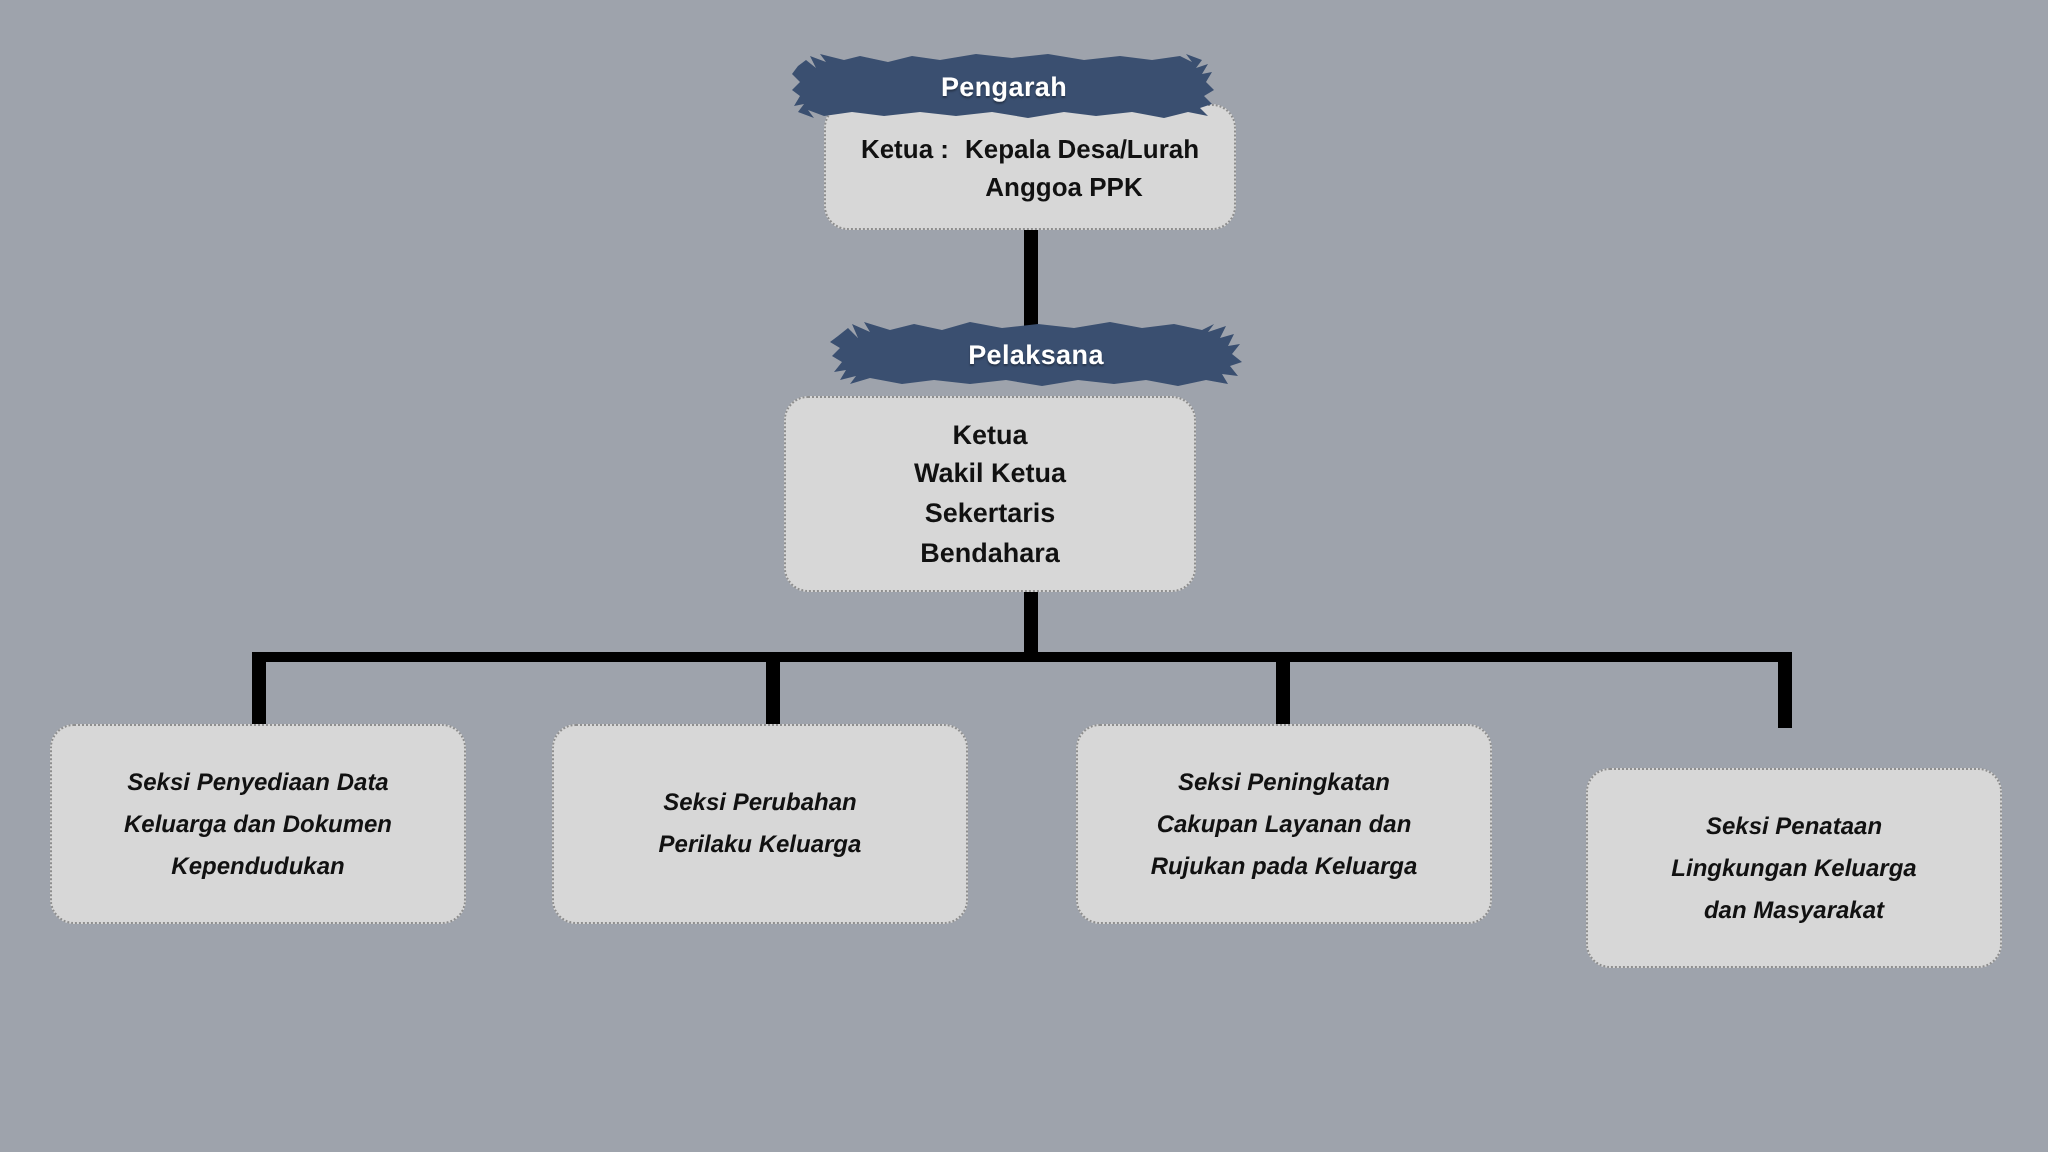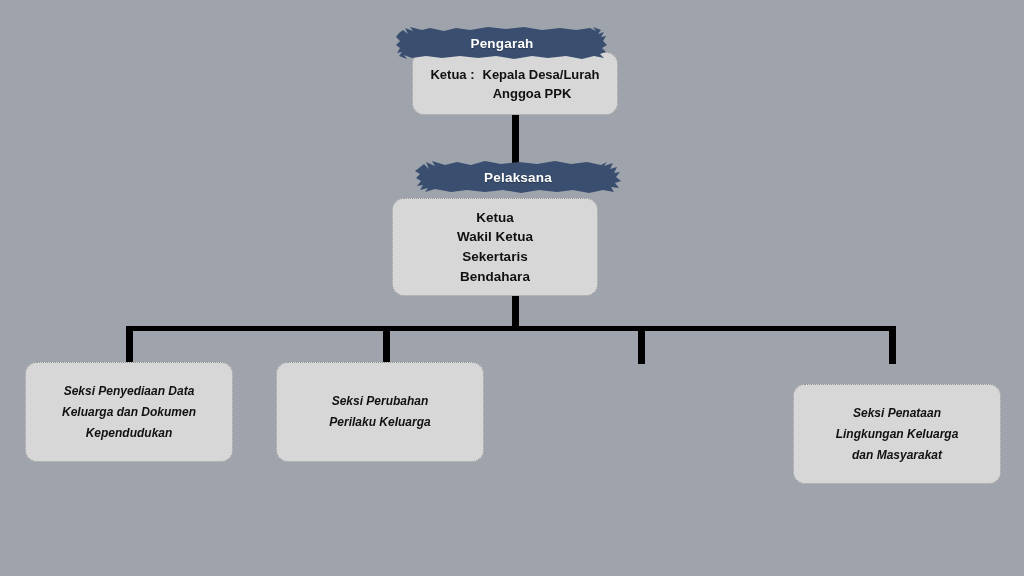--- a/index.html
+++ b/index.html
@@ -187,20 +187,29 @@
 
   <div class="node seksi" id="seksi-2">
     <div class="node-body">
       <div class="node-lines">
         <div class="line">Seksi Perubahan</div>
         <div class="line">Perilaku Keluarga</div>
       </div>
     </div>
   </div>
 
+  <div class="node seksi" id="seksi-3">
+    <div class="node-body">
+      <div class="node-lines">
+        <div class="line">Seksi Peningkatan</div>
+        <div class="line">Cakupan Layanan dan</div>
+        <div class="line">Rujukan pada Keluarga</div>
+      </div>
+    </div>
+  </div>
 
   <div class="node seksi" id="seksi-4">
     <div class="node-body">
       <div class="node-lines">
         <div class="line">Seksi Penataan</div>
         <div class="line">Lingkungan Keluarga</div>
         <div class="line">dan Masyarakat</div>
       </div>
     </div>
   </div>

